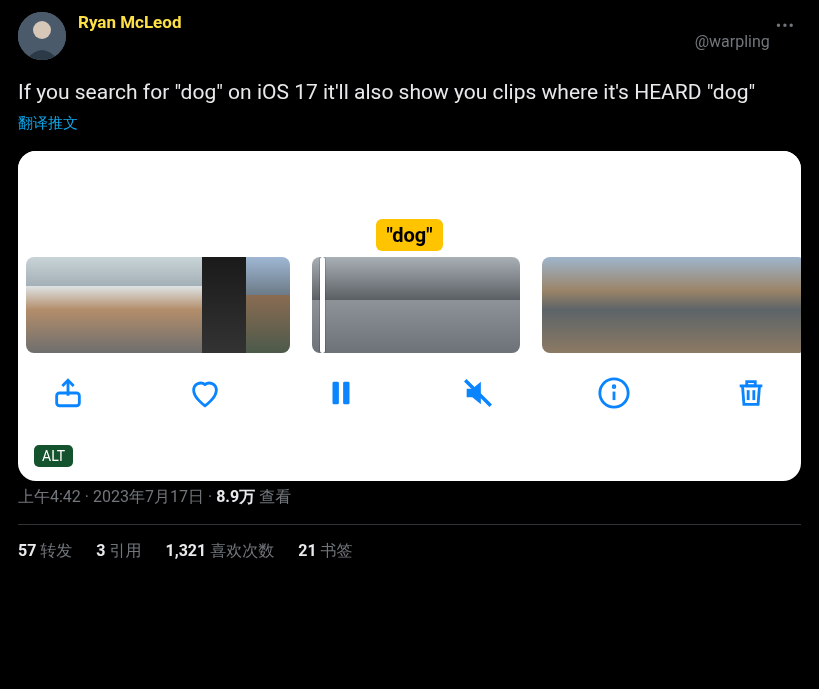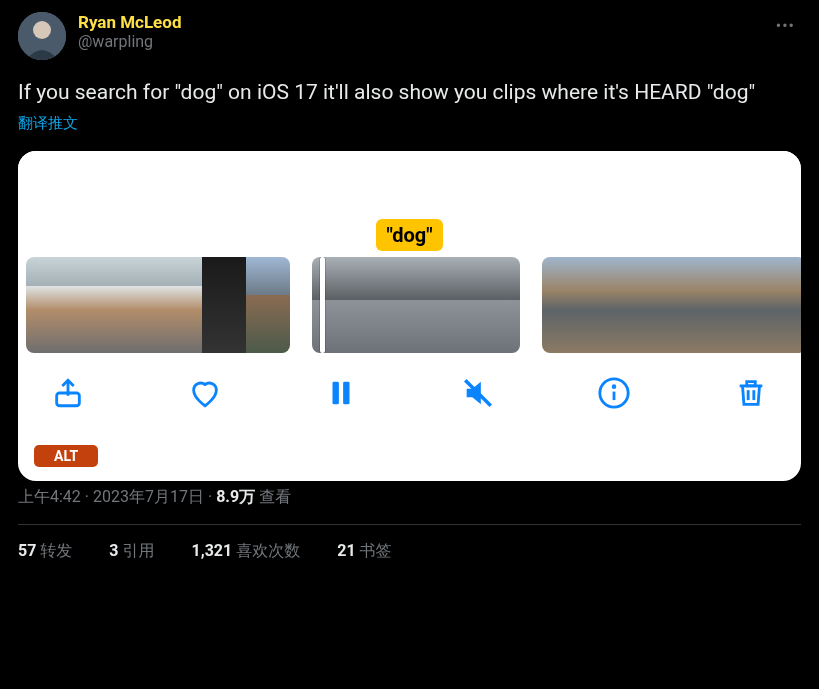--- a/index.html
+++ b/index.html
@@ -35,20 +35,21 @@
   .display-name {
     font-weight: 700;
     font-size: 17px;
     color: #fde047;
     line-height: 20px;
   }
   .handle {
     color: #71767b;
     font-size: 16px;
     line-height: 20px;
+    text-align: right;
   }
   .more {
     color: #71767b;
     padding: 4px 6px;
     letter-spacing: 1px;
   }
   .body-text {
     margin-top: 18px;
     font-size: 21px;
     line-height: 28px;
@@ -147,42 +148,42 @@
     justify-content: center;
     color: #0a84ff;
   }
   .tb-btn svg { width: 34px; height: 34px; stroke: currentColor; fill: none; stroke-width: 2; }
   .tb-btn.pause svg rect { fill: #0a84ff; stroke: none; }
 
   .alt-badge {
     position: absolute;
     left: 16px;
     bottom: 14px;
-    background: #c2410c;
+    background: #14532d;
     color: #fff;
-    font-weight: 700;
+    font-weight: 400;
     font-size: 14px;
-    padding: 3px 20px;
+    padding: 3px 8px;
     border-radius: 5px;
   }
 
   .meta-row {
     margin-top: 6px;
     color: #71767b;
     font-size: 16px;
   }
   .meta-row .sep { padding: 0 4px; }
   .views-num { color: #e7e9ea; font-weight: 700; }
   .divider {
     border-top: 1px solid #2f3336;
     margin-top: 16px;
   }
   .stats {
     display: flex;
-    gap: 37px;
+    gap: 24px;
     padding: 16px 0 0 0;
     font-size: 16px;
     color: #71767b;
   }
   .stats .num { color: #e7e9ea; font-weight: 700; margin-right: 4px; }
 </style>
 </head>
 <body>
 
 <div class="tweet">

